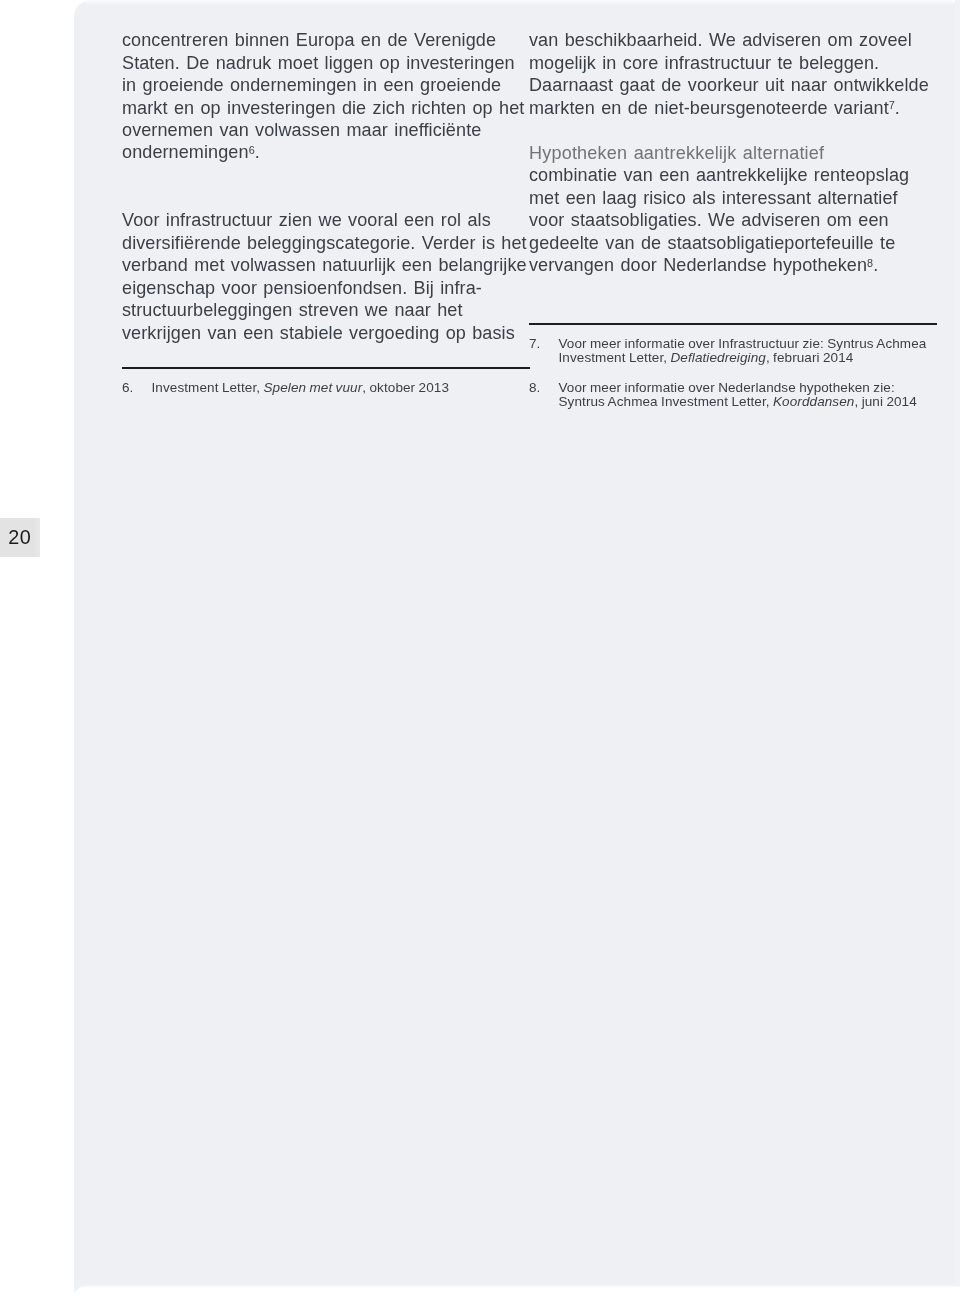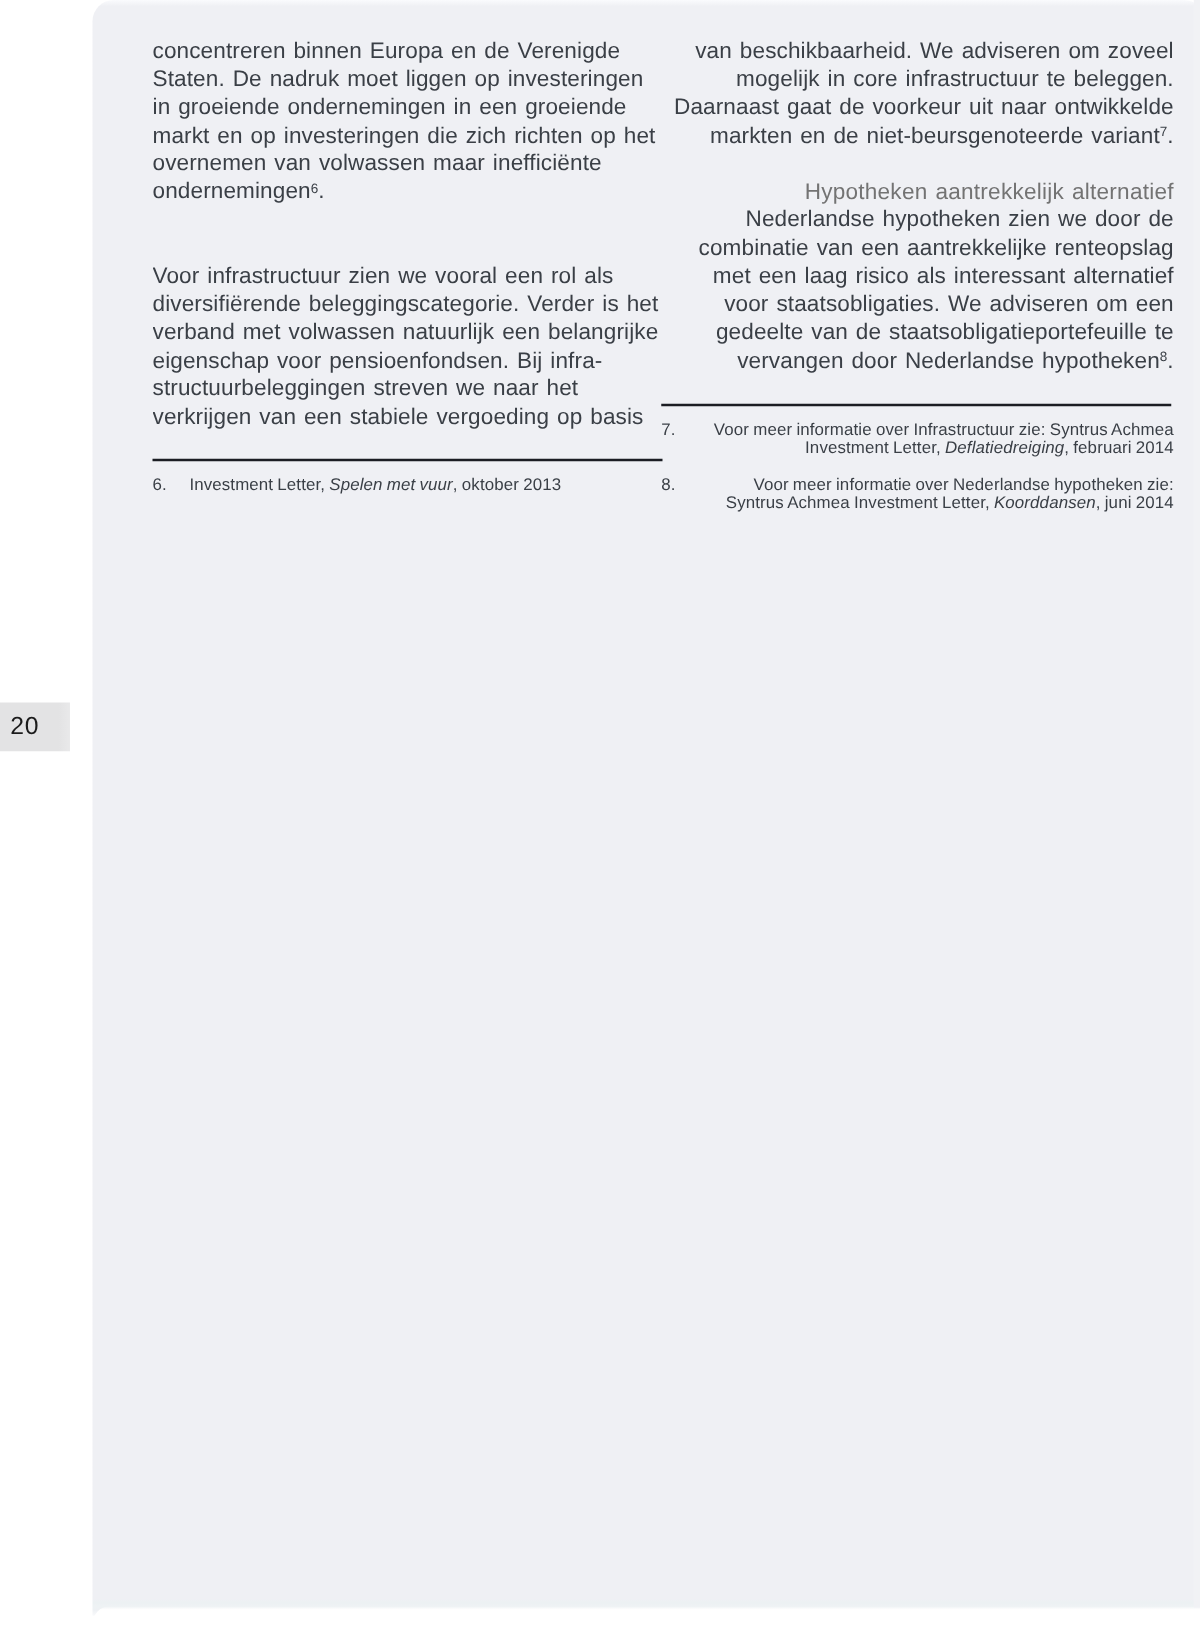--- a/index.html
+++ b/index.html
@@ -9,34 +9,34 @@
   .page{position:absolute;left:73.7px;top:0px;width:890px;height:1293px;border-radius:17px 17px 0 0;
      background:linear-gradient(to bottom,
         #fafbfd 0px, #eff0f4 5px,
         #eff0f4 1279px, #ecf1f3 1282px, #eef2f4 1285px, #eef1f4 1288px, #f7f8fa 1292px, #ffffff 1293px);}
   .next-page{position:absolute;left:73.7px;top:1285px;width:890px;height:23px;border-top-left-radius:14px;
      background:linear-gradient(to bottom,rgba(255,255,255,0) 0px,rgba(255,255,255,0.45) 1.2px,rgba(255,255,255,0.9) 2.4px,#ffffff 3.4px);}
   .page-right-edge{position:absolute;left:955px;top:0;width:5px;height:1286px;background:#f1f2f5;}
 
   .col{position:absolute;width:410px;}
   .col-left{left:98px;margin-left:24px;}
-  .col-right{left:529px;text-align:right;}
+  .col-right{left:529px;}
 
   .body-block{position:absolute;will-change:opacity;font-size:18.05px;line-height:22.47px;letter-spacing:0.1px;word-spacing:1.2px;color:#3a3f46;}
   .ln{white-space:pre;}
   .h-sub{color:#737373;letter-spacing:0.2px;}
 
   .fn-rule{position:absolute;will-change:opacity;height:1.9px;background:#1b1d23;width:407.5px;}
   .fn-block{position:absolute;will-change:opacity;font-size:13.5px;line-height:14.8px;letter-spacing:0.1px;word-spacing:-0.5px;color:#3a3f46;}
   .fn-item{position:relative;margin-bottom:14.4px;}
   .fn-num{position:absolute;left:0;top:0;line-height:14.8px;}
   .fn-txt{display:block;margin-left:29.5px;}
   .fn-txt .ln{white-space:pre;display:block;line-height:14.8px;}
 
-  .pagenum{position:absolute;left:0px;top:562px;width:56px;height:38.8px;background:linear-gradient(to right,#e3e3e4 0%,#e3e3e4 84%,#e9e9ea 100%);}
+  .pagenum{position:absolute;left:0px;top:518px;width:40px;height:38.8px;background:linear-gradient(to right,#e3e3e4 0%,#e3e3e4 84%,#e9e9ea 100%);}
   .pagenum span{position:absolute;will-change:opacity;left:8.2px;top:0;line-height:38.5px;font-size:19.8px;color:#1c1c1c;letter-spacing:0.6px;}
 
   sup{font-size:0.60em;vertical-align:baseline;position:relative;top:-0.42em;letter-spacing:0;}
   i{font-style:italic;}
 </style>
 </head>
 <body>
 
 <div class="stage">
   <div class="page"></div>
@@ -72,21 +72,20 @@
   <div class="body-block col col-right" id="rc-p1" style="top:29.1px;">
       <div class="ln">van beschikbaarheid. We adviseren om zoveel</div>
       <div class="ln">mogelijk in core infrastructuur te beleggen.</div>
       <div class="ln">Daarnaast gaat de voorkeur uit naar ontwikkelde</div>
       <div class="ln">markten en de niet-beursgenoteerde variant<sup>7</sup>.</div>
     </div>
   <div class="body-block col col-right h-sub" id="rc-h" style="top:141.9px;">
       <div class="ln">Hypotheken aantrekkelijk alternatief</div>
     </div>
   <div class="body-block col col-right" id="rc-p2" style="top:164.4px;">
-      <div class="ln">Nederlandse hypotheken zien we door de</div>
       <div class="ln">combinatie van een aantrekkelijke renteopslag</div>
       <div class="ln">met een laag risico als interessant alternatief</div>
       <div class="ln">voor staatsobligaties. We adviseren om een</div>
       <div class="ln">gedeelte van de staatsobligatieportefeuille te</div>
       <div class="ln">vervangen door Nederlandse hypotheken<sup>8</sup>.</div>
     </div>
   <div class="fn-rule col-right" style="top:322.8px;"></div>
   <div class="fn-block col col-right" id="rc-fn" style="top:336.7px;">
       <div class="fn-item">
         <span class="fn-num">7.</span>

